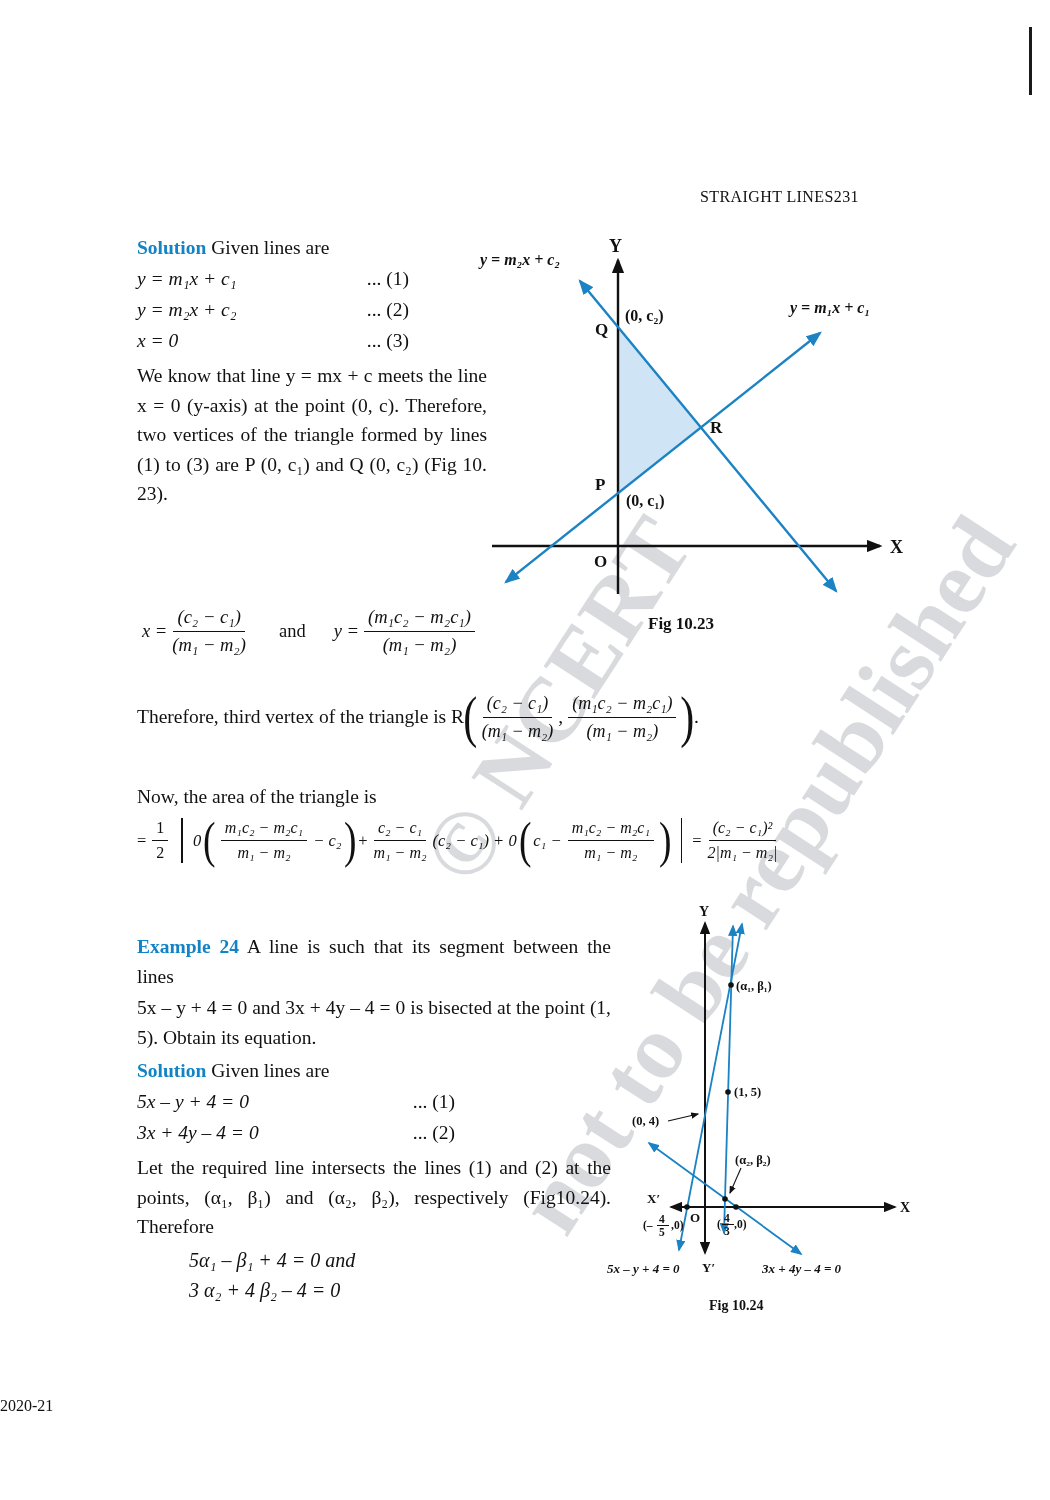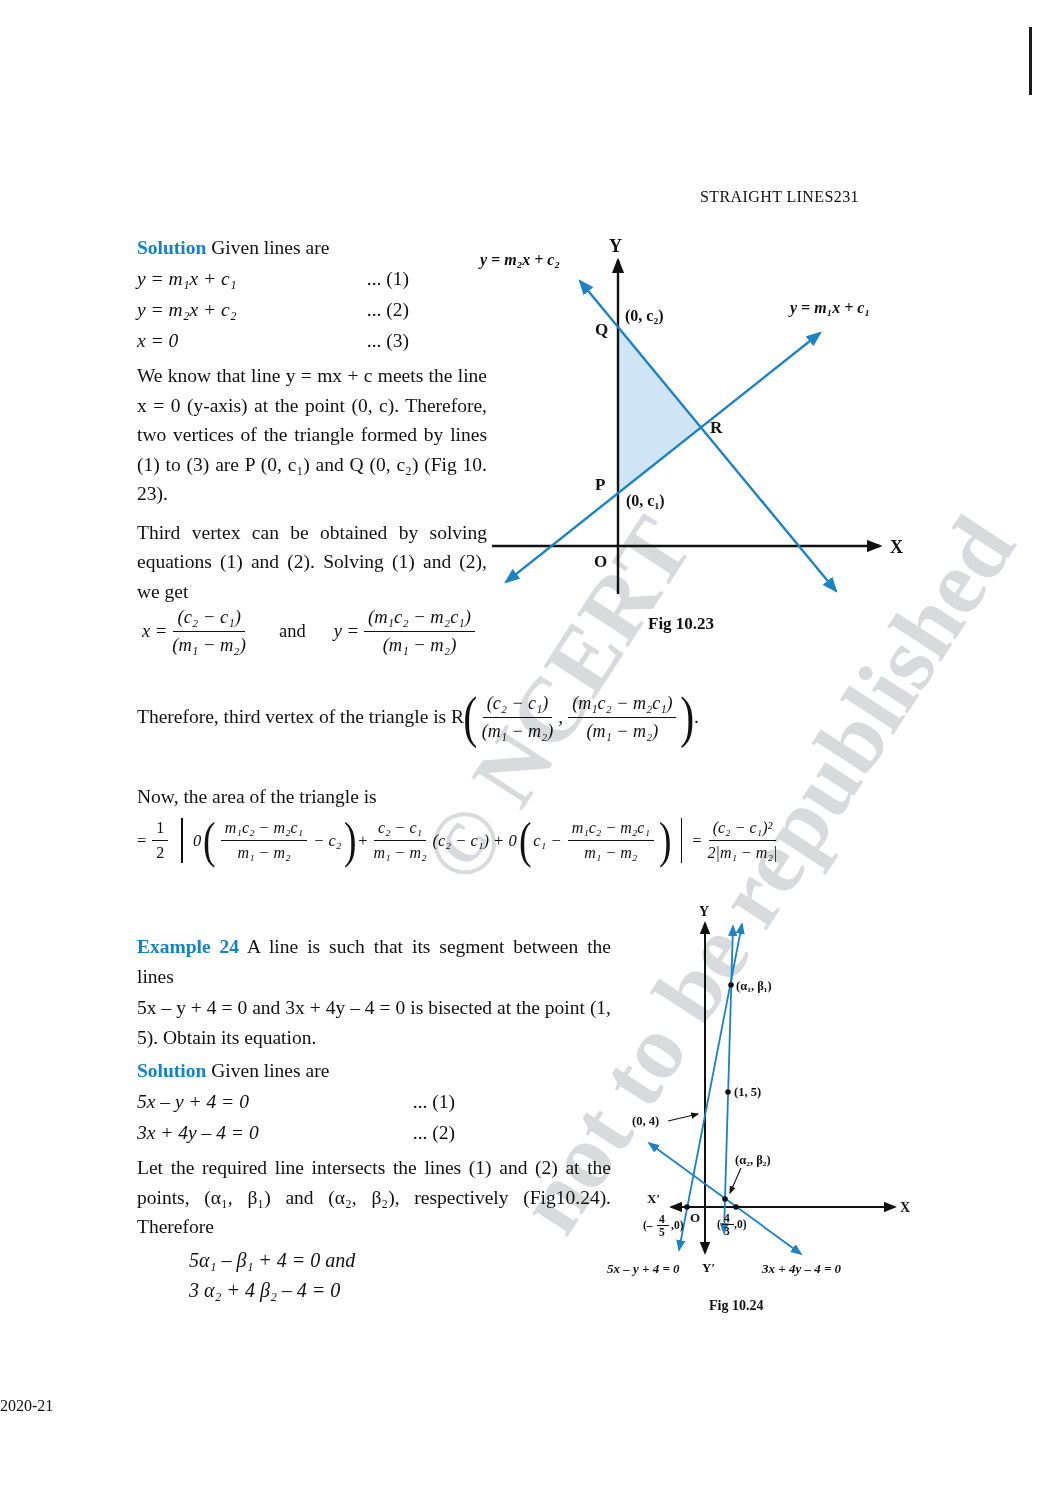--- a/index.html
+++ b/index.html
@@ -75,21 +75,20 @@
     </div>
     <div class="eqrow" style="width:272px">
       <span class="lhs">y = m₂x + c₂</span>
       <span class="no">... (2)</span>
     </div>
     <div class="eqrow" style="width:272px">
       <span class="lhs">x = 0</span>
       <span class="no">... (3)</span>
     </div>
     <div class="para">We know that line y = mx + c meets the line x = 0 (y-axis) at the point (0, c). Therefore, two vertices of the triangle formed by lines (1) to (3) are P (0, c₁) and Q (0, c₂) (Fig 10. 23).</div>
-    <div class="para">Third vertex can be obtained by solving equations (1) and (2). Solving (1) and (2), we get</div>
   </div>
 
   <div class="abs" id="fxy">
     <span class="mi">x =</span>
     <span class="frac">
       <span class="fnum">(c₂ − c₁)</span>
       <span class="fden">(m₁ − m₂)</span>
     </span>
     <span class="gap">and</span>
     <span class="mi">y =</span>

